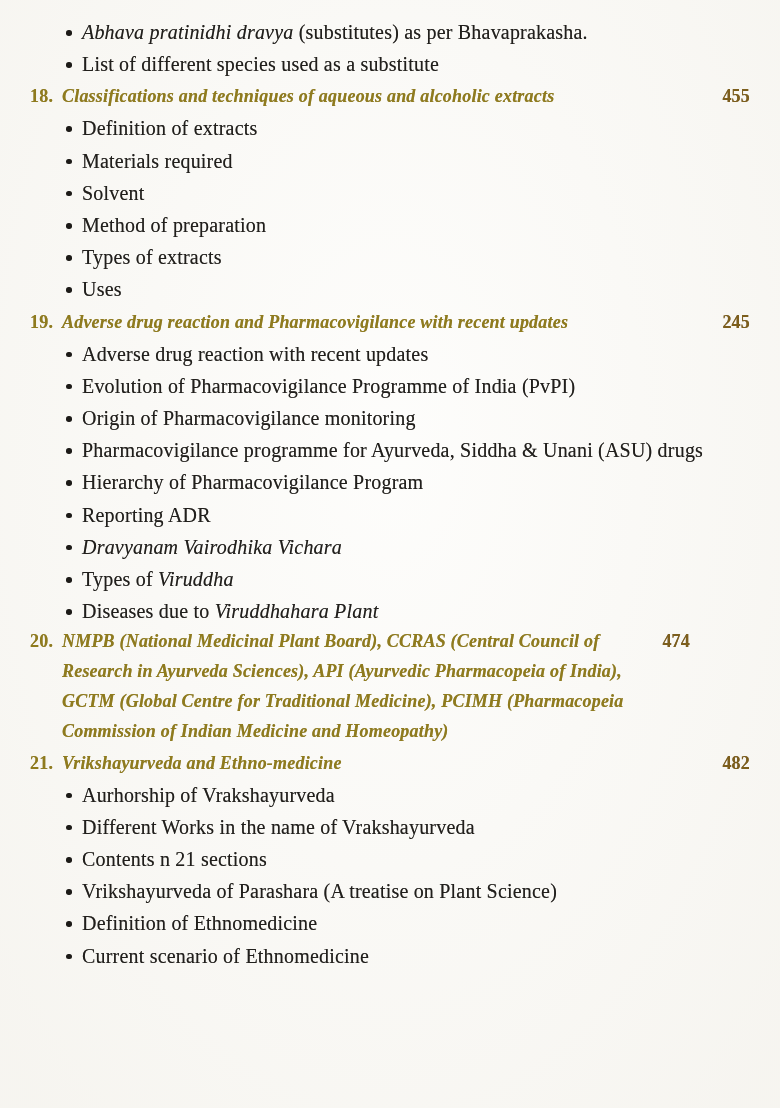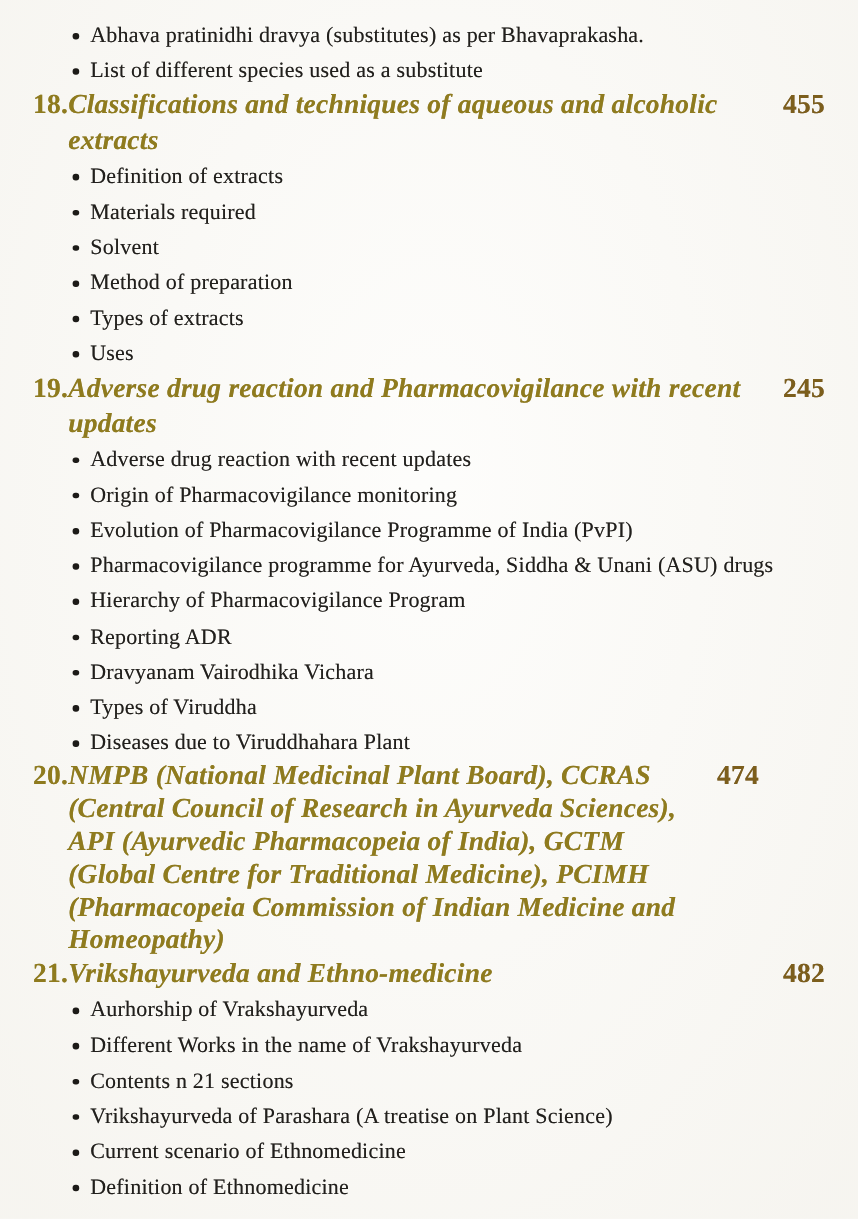--- a/index.html
+++ b/index.html
@@ -40,29 +40,29 @@
   }
   ul.bullets .dot {
     position: absolute;
     left: 0;
     top: 14px;
     width: 5.5px;
     height: 5.5px;
     border-radius: 50%;
     background: #1c1a17;
   }
-  .it { }
+  .it { font-style: italic; }
 
   
   .chapter-head {
     display: flex;
     align-items: flex-start;
     line-height: 32px;
     font-weight: 700;
-    font-size: 25px;
+    font-size: 18px;
     letter-spacing: 0.2px;
   }
   .chapter-num {
     flex: 0 0 32px;
     color: #8f7b1e;
     text-shadow: 0 0 0.5px rgba(120,100,25,0.6);
   }
   .chapter-title {
     flex: 1 1 auto;
     color: #8f7b1e;
@@ -108,22 +108,22 @@
       </ul>
     </div>
     <div class="chapter ch-19">
       <div class="chapter-head">
         <span class="chapter-num">19.</span>
         <span class="chapter-title">Adverse drug reaction and Pharmacovigilance with recent updates</span>
         <span class="chapter-page">245</span>
       </div>
       <ul class="bullets">
         <li><span class="dot"></span><span><span>Adverse drug reaction with recent updates</span></span></li>
+        <li><span class="dot"></span><span><span>Evolution of Pharmacovigilance Programme of India (PvPI)</span></span></li>
         <li><span class="dot"></span><span><span>Origin of Pharmacovigilance monitoring</span></span></li>
-        <li><span class="dot"></span><span><span>Evolution of Pharmacovigilance Programme of India (PvPI)</span></span></li>
         <li><span class="dot"></span><span><span>Pharmacovigilance programme for Ayurveda, Siddha &amp; Unani (ASU) drugs</span></span></li>
         <li><span class="dot"></span><span><span>Hierarchy of Pharmacovigilance Program</span></span></li>
         <li><span class="dot"></span><span><span>Reporting ADR</span></span></li>
         <li><span class="dot"></span><span><span class="it">Dravyanam Vairodhika Vichara</span></span></li>
         <li><span class="dot"></span><span><span>Types of </span><span class="it">Viruddha</span></span></li>
         <li><span class="dot"></span><span><span>Diseases due to </span><span class="it">Viruddhahara Plant</span></span></li>
       </ul>
     </div>
     <div class="chapter ch-20">
       <div class="chapter-head">
@@ -136,17 +136,17 @@
       <div class="chapter-head">
         <span class="chapter-num">21.</span>
         <span class="chapter-title">Vrikshayurveda and Ethno-medicine</span>
         <span class="chapter-page">482</span>
       </div>
       <ul class="bullets">
         <li><span class="dot"></span><span><span>Aurhorship of Vrakshayurveda</span></span></li>
         <li><span class="dot"></span><span><span>Different Works in the name of Vrakshayurveda</span></span></li>
         <li><span class="dot"></span><span><span>Contents n 21 sections</span></span></li>
         <li><span class="dot"></span><span><span>Vrikshayurveda of Parashara (A treatise on Plant Science)</span></span></li>
+        <li><span class="dot"></span><span><span>Definition of Ethnomedicine</span></span></li>
         <li><span class="dot"></span><span><span>Current scenario of Ethnomedicine</span></span></li>
-        <li><span class="dot"></span><span><span>Definition of Ethnomedicine</span></span></li>
       </ul>
     </div>
   </div>
 
 </body></html>

